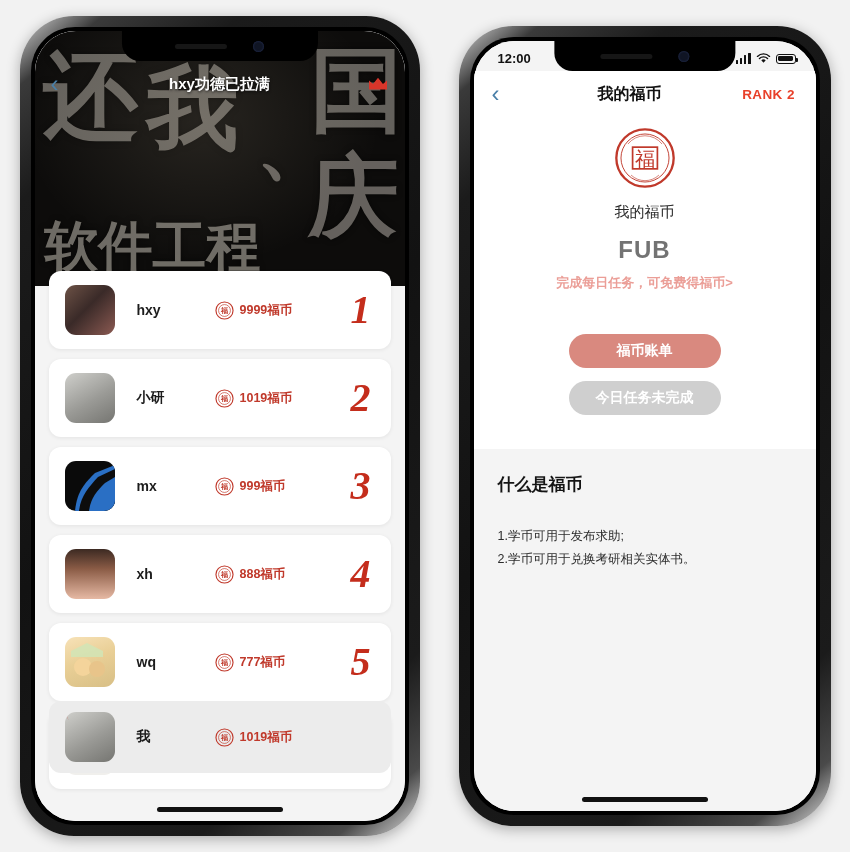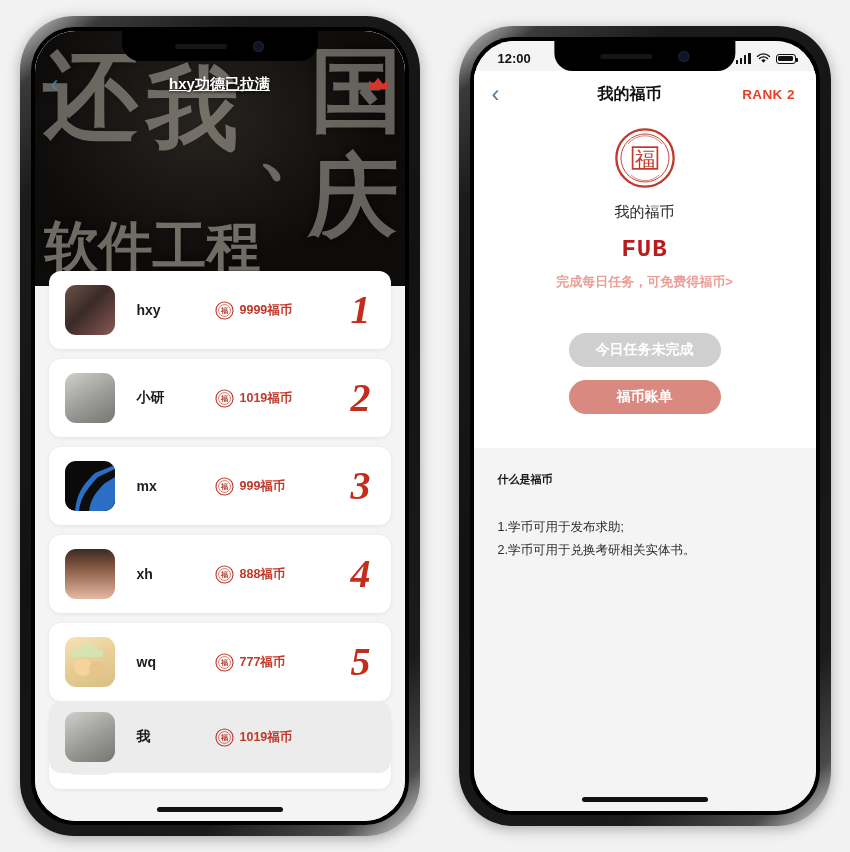--- a/index.html
+++ b/index.html
@@ -115,21 +115,21 @@
     display: flex; align-items: center; z-index: 40;
     padding: 0 16px;
   }
   .nav-back {
     font-size: 24px; font-weight: 300; color: #4a7fa8;
     width: 28px; text-align: left; line-height: 1;
   }
   .nav-back.dark { color: #4a7fa8; }
   .nav-title-dark {
     flex: 1; text-align: center; font-size: 15px; font-weight: 700;
-    color: #ffffff; text-shadow: 0 1px 3px rgba(0,0,0,.8); text-decoration: underline;
+    color: #ffffff; text-shadow: 0 1px 3px rgba(0,0,0,.8);
   }
   .nav-right-icon { width: 28px; display: flex; justify-content: flex-end; }
 
   .rank-list {
     position: absolute; left: 0; right: 0; top: 240px; bottom: 0;
     padding: 0 14px;
   }
   .rank-card {
     position: relative;
     background: #fff;
@@ -187,37 +187,37 @@
   .rank-badge {
     font-size: 13.5px; font-weight: 700; color: #e8402a;
     letter-spacing: .4px; min-width: 58px; text-align: center;
   }
   .seal-lg { width: 62px; height: 62px; margin: 10px auto 0; display: block; }
   .coin-label { text-align: center; font-size: 15px; color: #2b2b2b; margin-top: 14px; }
   .coin-amount {
     text-align: center; margin-top: 14px;
     display: flex; align-items: baseline; justify-content: center; gap: 14px;
   }
-  .fub { font-size: 24px; font-weight: 700; color: #b91c1c; letter-spacing: 1px; font-family: Liberation Mono, monospace; }
+  .fub { font-size: 24px; font-weight: 700; color: #737373; letter-spacing: 1px; }
   .amt { font-size: 37px; font-weight: 700; color: #111; letter-spacing: -.5px; }
   .daily-link {
     text-align: center; margin-top: 10px;
     font-size: 13px; font-weight: 700; color: #eb9e97;
   }
   .btn-wrap { margin-top: 42px; display: flex; flex-direction: column; align-items: center; gap: 13px; }
   .btn {
     width: 152px; height: 34px; border-radius: 18px;
     display: flex; align-items: center; justify-content: center;
     font-size: 14px; font-weight: 700; color: #fff; border: none;
     cursor: pointer;
   }
   .btn-primary { background: #d9897f; }
   .btn-disabled { background: #cfcfcf; }
   .info-block { padding: 24px 24px 0; background: #f4f4f4; }
-  .info-h { font-size: 11px; font-weight: 700; color: #141414; margin-bottom: 9px; }
+  .info-h { font-size: 17px; font-weight: 700; color: #141414; margin-bottom: 9px; }
   .info-p { font-size: 12.5px; color: #2c2c2c; line-height: 1.85; }
   .info-gap { height: 20px; }
 </style>
 </head>
 <body>
 
 <div class="stage">
 
   <div class="phone left">
     <div class="bezel">
@@ -405,22 +405,22 @@
 
             <div class="coin-label">我的福币</div>
 
             <div class="coin-amount">
               <span class="fub">FUB</span>
             </div>
 
             <div class="daily-link">完成每日任务，可免费得福币&gt;</div>
 
             <div class="btn-wrap">
+              <button class="btn btn-primary">福币账单</button>
               <button class="btn btn-disabled">今日任务未完成</button>
-              <button class="btn btn-primary">福币账单</button>
             </div>
           </div>
 
           <div class="info-block">
             <div class="info-h">什么是福币</div>
             <div class="info-gap"></div>
             <div class="info-p">1.学币可用于发布求助;</div>
             <div class="info-p">2.学币可用于兑换考研相关实体书。</div>
           </div>
 

